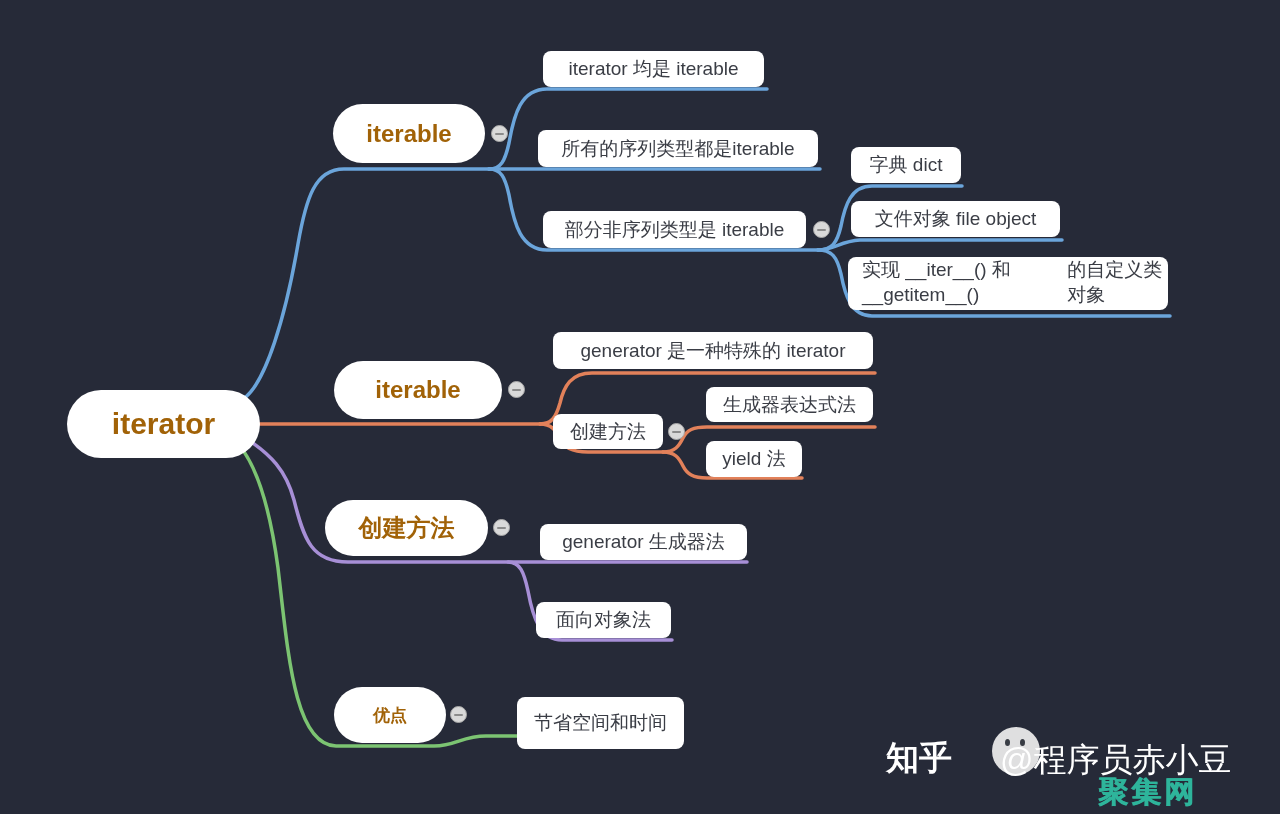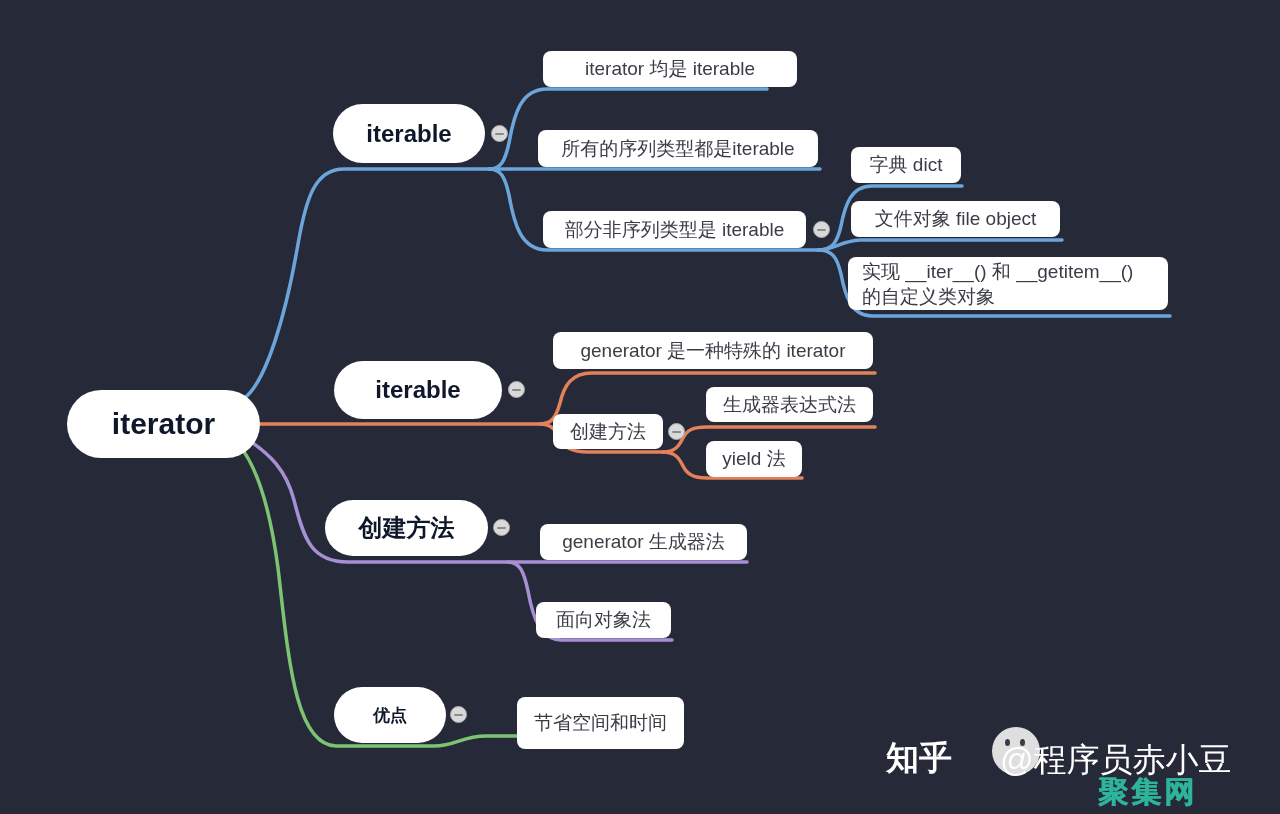--- a/index.html
+++ b/index.html
@@ -4,25 +4,25 @@
 <style>
   html,body{margin:0;padding:0;}
   body{width:1280px;height:814px;overflow:hidden;
        font-family:"Liberation Sans","DejaVu Sans",sans-serif;}
   #canvas{position:relative;width:1280px;height:814px;background:#262a38;}
   #wires{position:absolute;left:0;top:0;z-index:1;}
   #wires path{fill:none;stroke-width:3.5;stroke-linecap:round;stroke-linejoin:round;}
 
   .pill{position:absolute;z-index:3;background:#ffffff;border-radius:34px;
         display:flex;align-items:center;justify-content:center;
-        color:#0f172a;font-weight:bold;cursor:pointer;}
+        color:#a16207;font-weight:bold;cursor:pointer;}
   .box{position:absolute;z-index:3;background:#ffffff;border-radius:8px;
        display:flex;align-items:center;justify-content:center;
        color:#3a3d45;font-size:19px;cursor:pointer;white-space:nowrap;}
-  .box.multiline{flex-direction:column;align-items:flex-start;justify-content:center;
+  .box.multiline{flex-direction:row;align-items:flex-start;justify-content:center;
        padding-left:14px;line-height:25px;white-space:normal;}
 
   .collapse{position:absolute;z-index:4;width:17px;height:17px;border-radius:50%;
        background:#d9d9d9;border:1px solid #a8a8a8;box-sizing:border-box;cursor:pointer;}
   .collapse::after{content:"";position:absolute;left:3px;right:3px;top:6.5px;height:2px;
        background:#8b8b8b;border-radius:1px;}
 
   .wm-text{position:absolute;z-index:5;color:#ffffff;font-size:33px;white-space:nowrap;}
   .wm-site{left:886px;top:736px;font-weight:bold;}
   .wm-author{left:1000px;top:738px;z-index:6;}
@@ -62,21 +62,21 @@
 
   <div class="pill" style="left:67px;top:390px;width:193px;height:68px;font-size:30px;">
     <span>iterator</span>
   </div>
 
   <div class="pill" style="left:333px;top:104px;width:152px;height:59px;border-radius:30px;font-size:24px;">
     <span>iterable</span>
   </div>
   <div class="collapse" style="left:491px;top:125px;"></div>
 
-  <div class="box" style="left:543px;top:51px;width:254px;height:36px;">
+  <div class="box" style="left:543px;top:51px;width:221px;height:36px;">
     <span>iterator 均是 iterable</span>
   </div>
   <div class="box" style="left:538px;top:130px;width:280px;height:37px;">
     <span>所有的序列类型都是iterable</span>
   </div>
   <div class="box" style="left:543px;top:211px;width:263px;height:37px;">
     <span>部分非序列类型是 iterable</span>
   </div>
   <div class="collapse" style="left:813px;top:221px;"></div>
 

